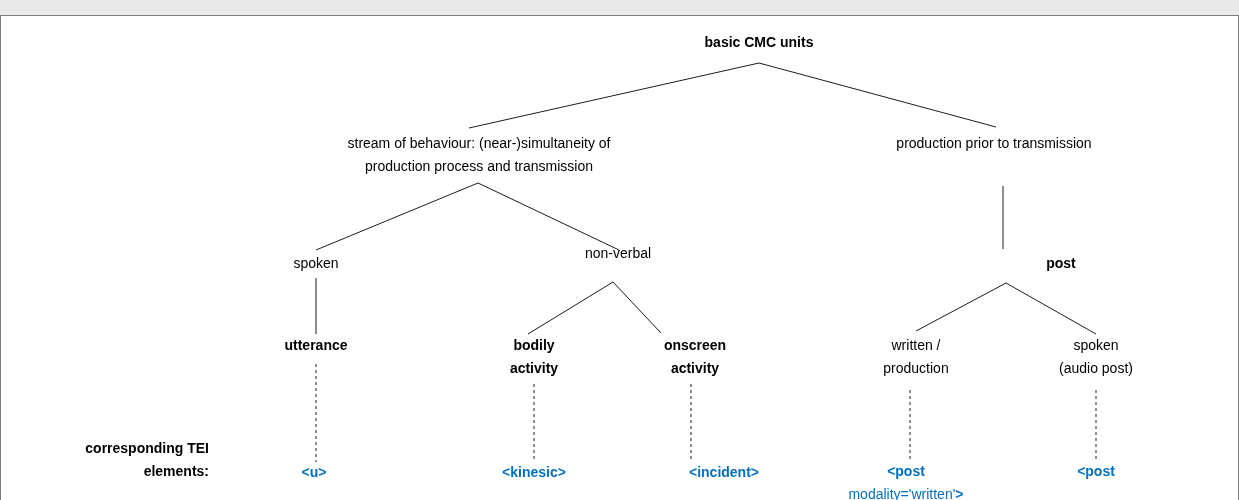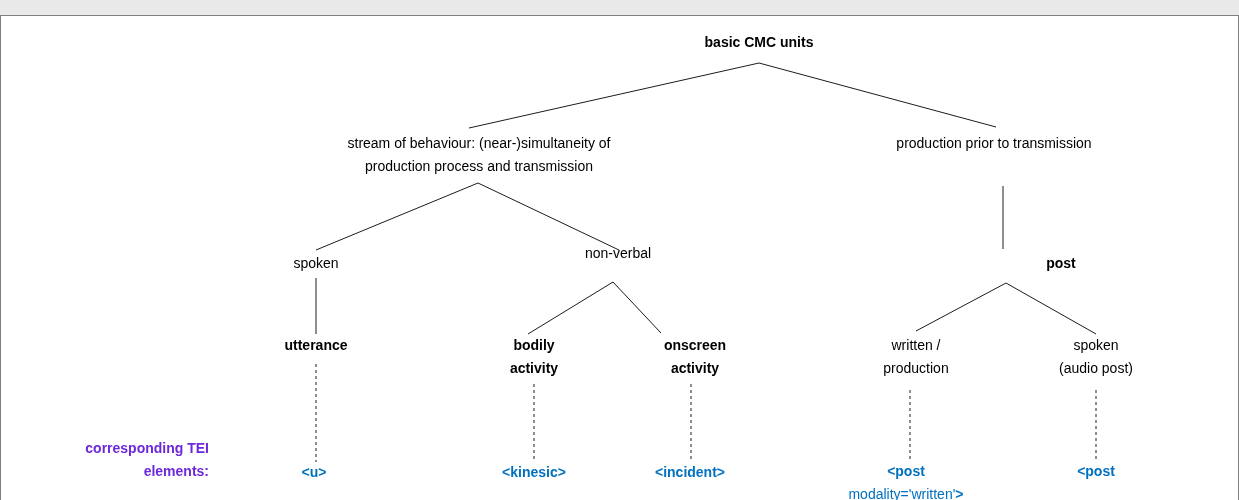--- a/index.html
+++ b/index.html
@@ -25,21 +25,21 @@
     white-space:nowrap;
   }
   .bold{font-weight:bold;}
   .italic{}
   .tei{color:#0070C0;font-weight:bold;}
   .tei .tei-attr{font-weight:normal;}
   .caption{
     position:absolute;
     text-align:right;
     line-height:23px;
-    color:#6d28d9;
+    color:#000000;
     font-weight:bold;
     white-space:nowrap;
   }
 </style>
 </head>
 <body>
 
 <div class="canvas">
 
   <svg class="lines" viewBox="0 0 1237 498">
@@ -99,21 +99,21 @@
     <div class="italic">(audio post)</div>
   </div>
 
   <div class="caption" style="left:38px;top:421px;width:170px">
     <div>corresponding TEI</div>
     <div>elements:</div>
   </div>
 
   <div class="node tei" style="left:313px;top:445px">&lt;u&gt;</div>
   <div class="node tei" style="left:533px;top:445px">&lt;kinesic&gt;</div>
-  <div class="node tei" style="left:689px;top:445px">&lt;incident&gt;</div>
+  <div class="node tei" style="left:723px;top:445px">&lt;incident&gt;</div>
 
   <div class="node tei" style="left:905px;top:444px">
     <div>&lt;post</div>
     <div><span class="tei-attr">modality='written'</span><span>&gt;</span></div>
   </div>
   <div class="node tei" style="left:1095px;top:444px">
     <div>&lt;post</div>
   </div>
 
 </div>

